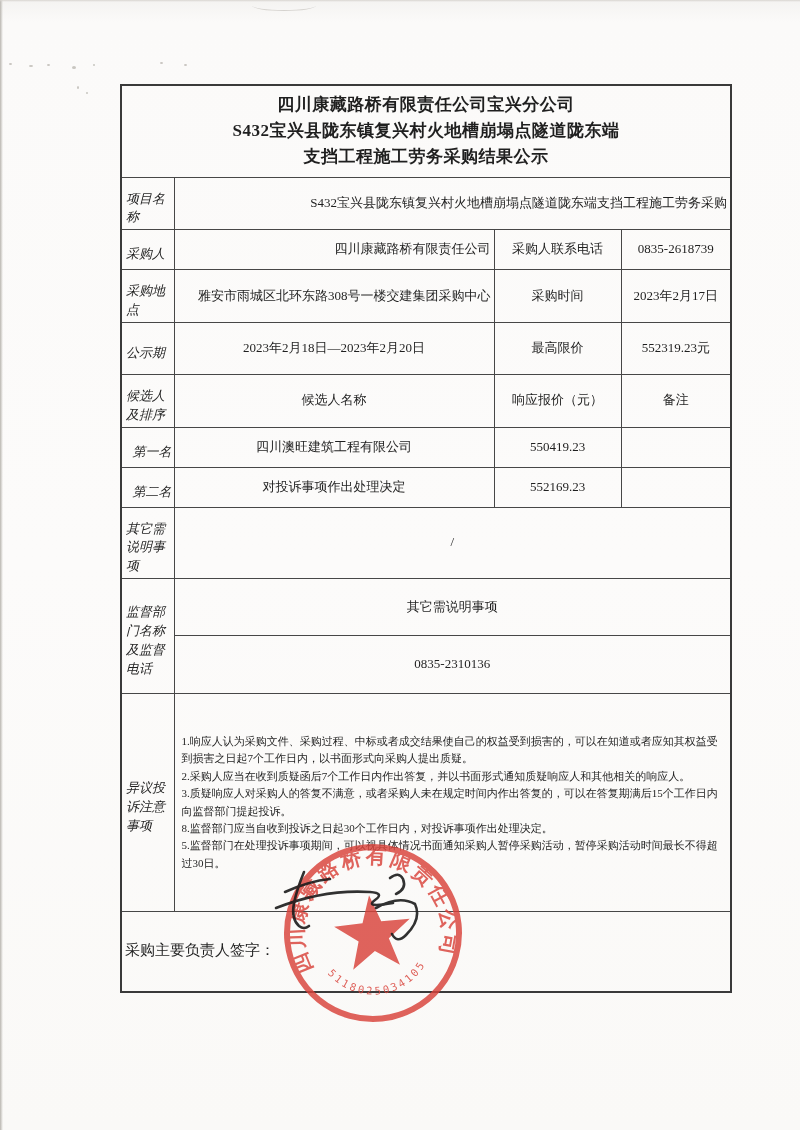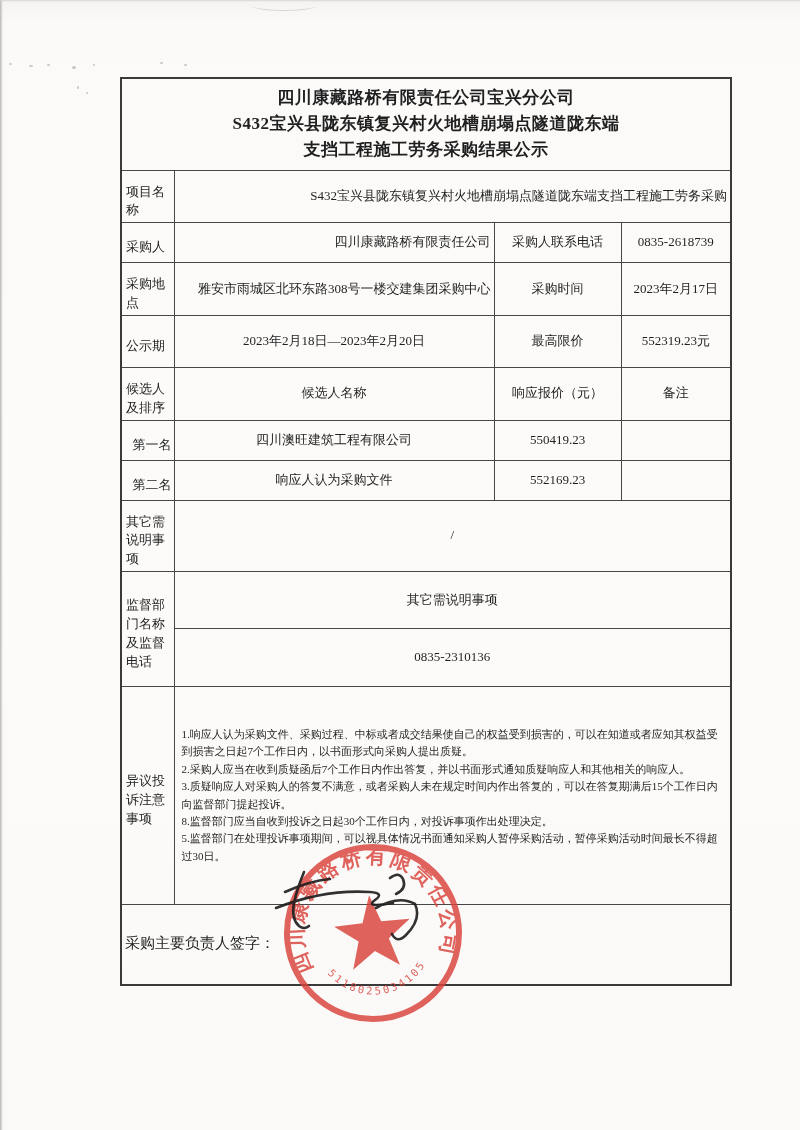--- a/index.html
+++ b/index.html
@@ -11,27 +11,27 @@
   }
   .page-edge-left{position:absolute;left:0;top:0;width:3px;height:1130px;
     background:linear-gradient(90deg,#b9b6b0,rgba(255,255,255,0));}
   .page-edge-top{position:absolute;left:0;top:0;width:800px;height:2px;
     background:linear-gradient(180deg,#d8d5d0,rgba(255,255,255,0));}
   .fold-mark{position:absolute;left:252px;top:0;width:64px;height:10px;
     border-bottom:1px solid rgba(170,166,160,.45);border-radius:0 0 50% 50%;}
   .speck{position:absolute;border-radius:50%;background:#b2afa8;opacity:.7;}
 
   table.doc{
-    position:absolute;left:120px;top:77px;width:610px;
+    position:absolute;left:120px;top:84px;width:610px;
     border-collapse:collapse;table-layout:fixed;
     border:2px solid #3a3a3a;
     font-size:13px;
   }
   td{border:1px solid #474747;vertical-align:middle;padding:2px 3px;line-height:1.45;}
-  td.lab{padding:12px 2px 2px 4px;text-align:left;}
+  td.lab{padding:12px 2px 2px 4px;text-align:left;font-style:italic;}
   td.lab-c{text-align:right;}
   td.val-l{text-align:right;padding-left:14px;}
   td.val-c{text-align:center;}
   .title-cell{text-align:center;font-weight:bold;font-size:17px;line-height:1.55;letter-spacing:.5px;}
   .obj-cell{font-size:11px;line-height:1.58;padding:8px 7px;text-align:left;vertical-align:middle;}
   .obj-cell div{margin:0;}
   .sign-cell{padding-left:3px;font-size:15px;}
 
   .stamp{position:absolute;left:278px;top:838px;width:190px;height:190px;
     transform:rotate(-6deg);opacity:.82;pointer-events:none;}
@@ -107,21 +107,21 @@
 
   <tr style="height:40px">
     <td class="lab lab-c">第一名</td>
     <td class="val-c">四川澳旺建筑工程有限公司</td>
     <td class="val-c">550419.23</td>
     <td class="val-c"></td>
   </tr>
 
   <tr style="height:40px">
     <td class="lab lab-c">第二名</td>
-    <td class="val-c">响应人认为采购文件</td>
+    <td class="val-c">对投诉事项作出处理决定</td>
     <td class="val-c">552169.23</td>
     <td class="val-c"></td>
   </tr>
 
   <tr style="height:52px">
     <td class="lab">其它需说明事项</td>
     <td colspan="3" class="val-c">/</td>
   </tr>
 
   <tr style="height:57px">

